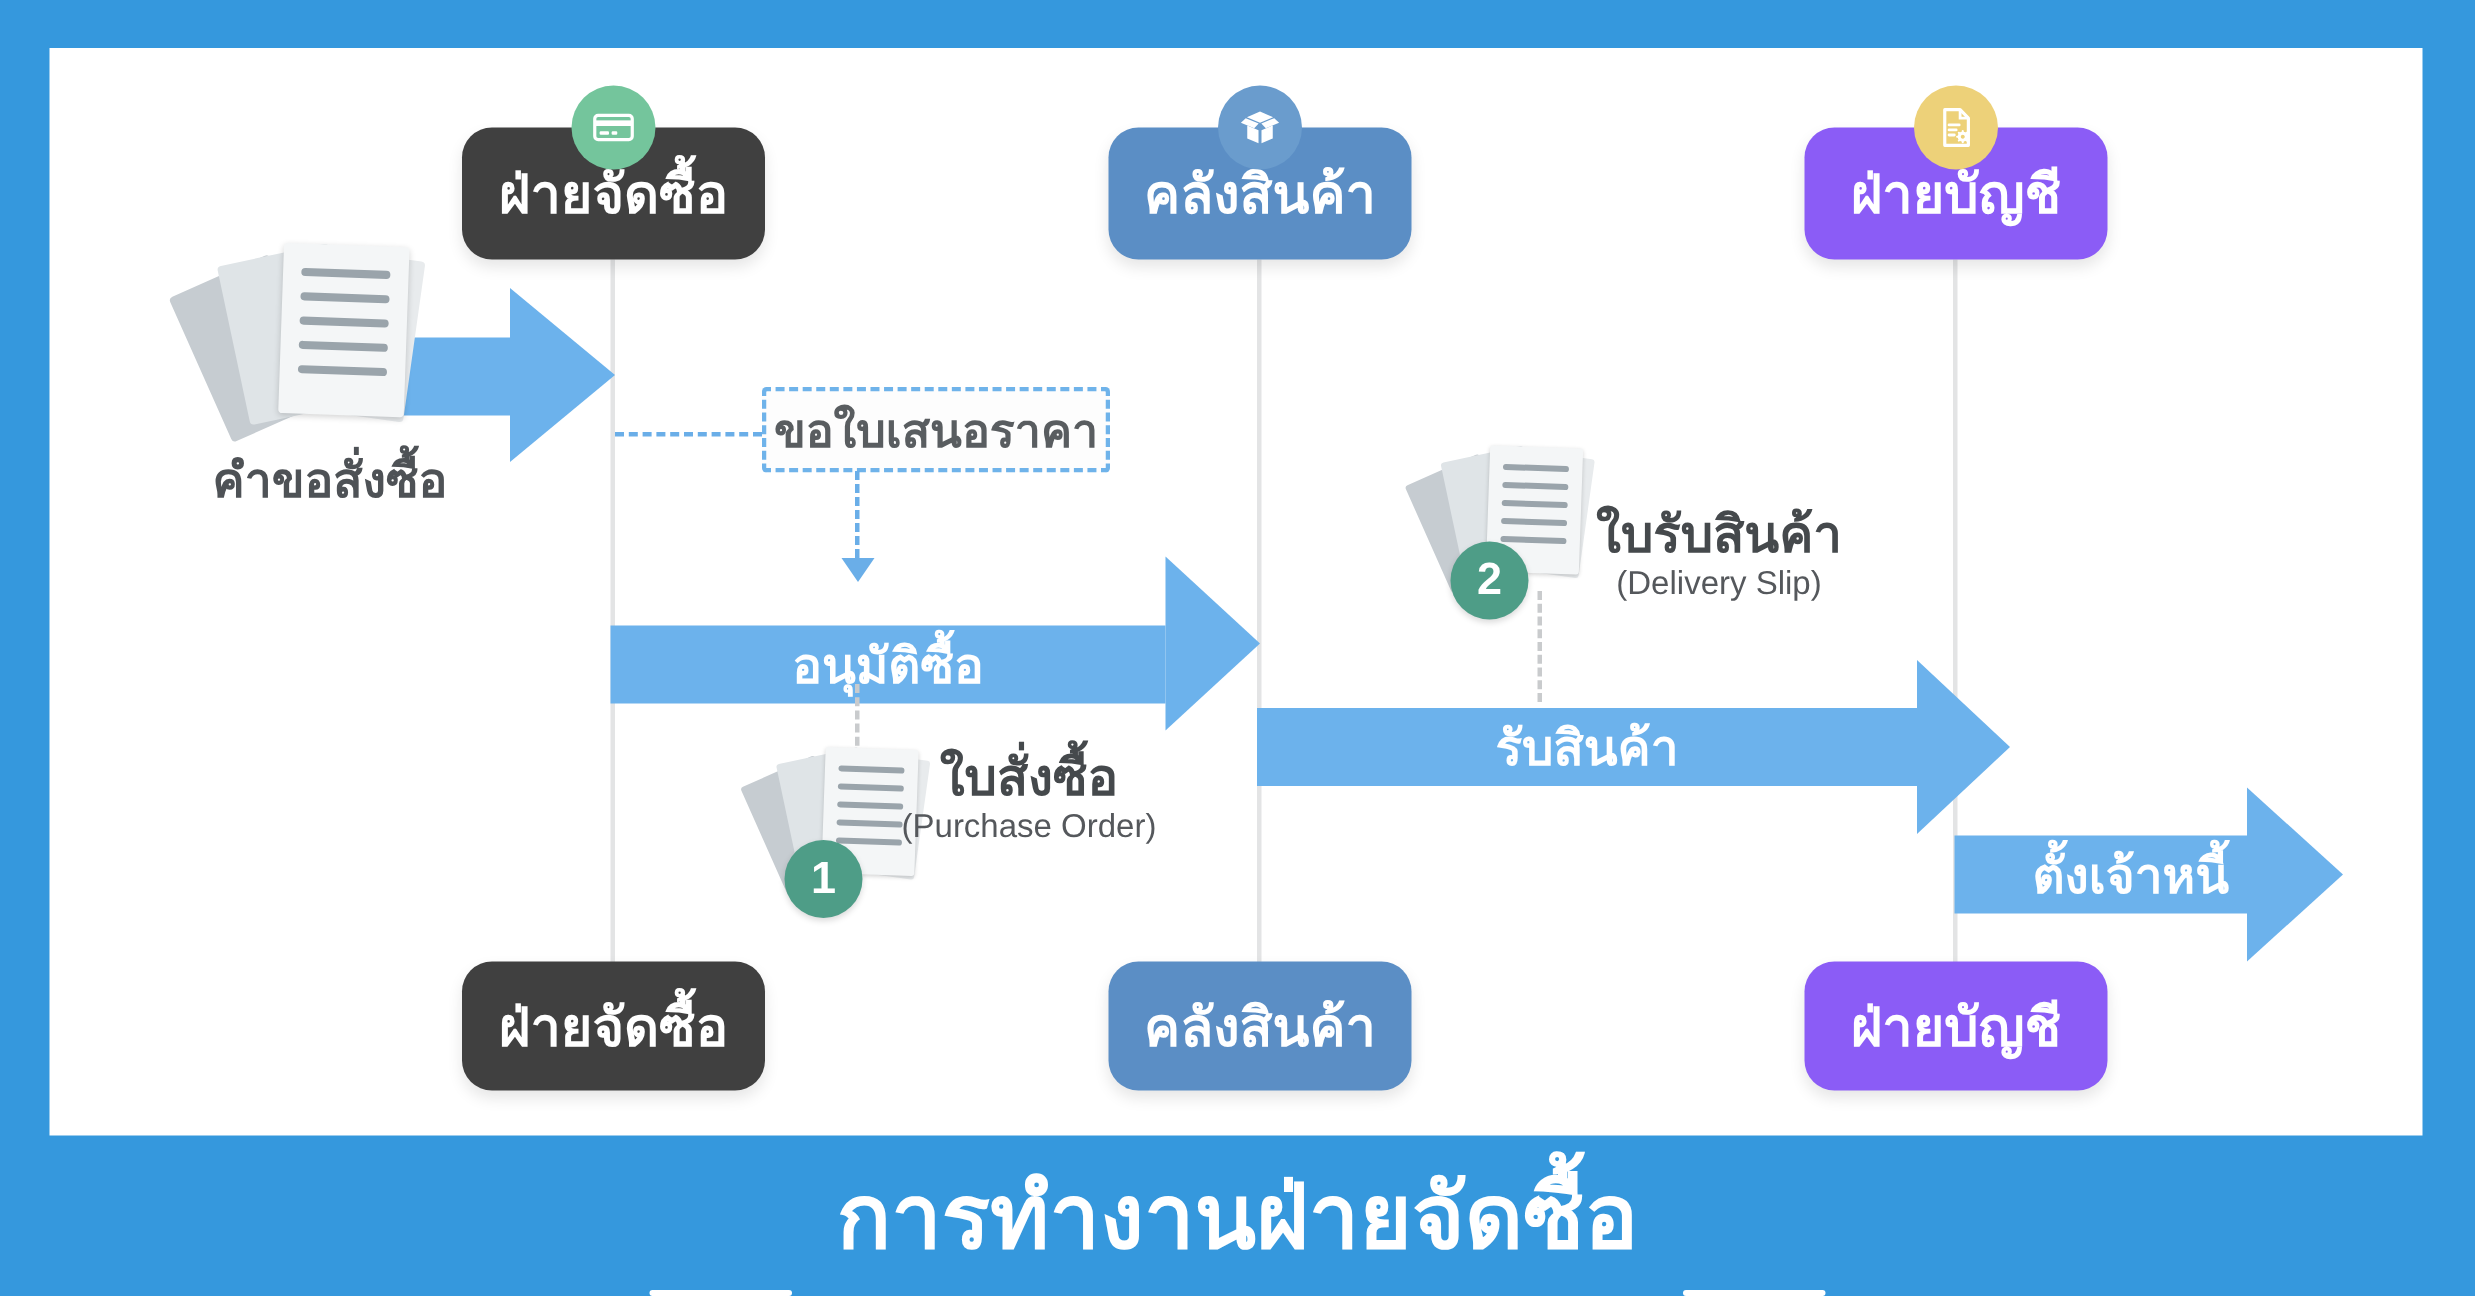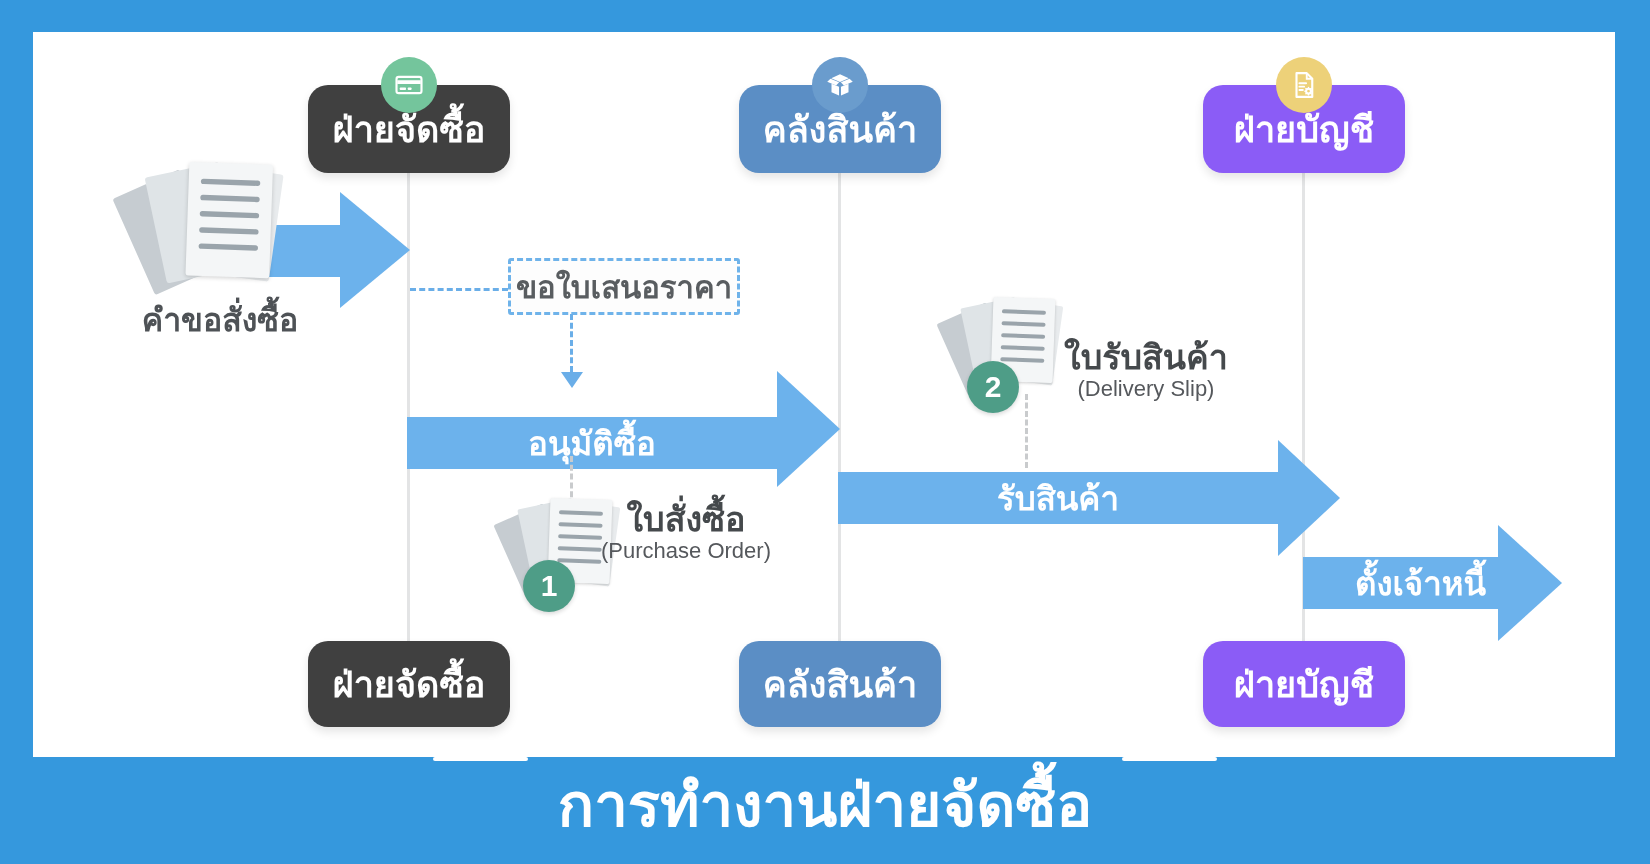--- a/index.html
+++ b/index.html
@@ -65,21 +65,21 @@
 
   
   .caption { position:absolute; color:#4e5256; font-size:32px; font-weight:bold;
     text-align:center; line-height:40px; }
   .doc-label { position:absolute; width:220px; text-align:center; color:#45494c; }
   .doc-label .t { font-size:34px; font-weight:bold; line-height:38px; }
   .doc-label .s { font-size:22px; color:#55585c; line-height:26px; }
 
   
   .title-band { position:absolute; left:0; right:0; top:757px; height:107px;
-    display:flex; align-items:flex-start; justify-content:center; gap:30px; }
+    display:flex; align-items:flex-end; justify-content:center; gap:30px; }
   .title-band .dash { width:95px; height:4px; background:#fff; border-radius:2px; }
   .title-band .txt { color:#fff; font-size:60px; font-weight:bold; padding-bottom:6px; }
 </style>
 </head>
 <body>
 
 <div class="canvas">
   <div class="panel"></div>
 
   <div class="lane-line" style="left:407px;"></div>

